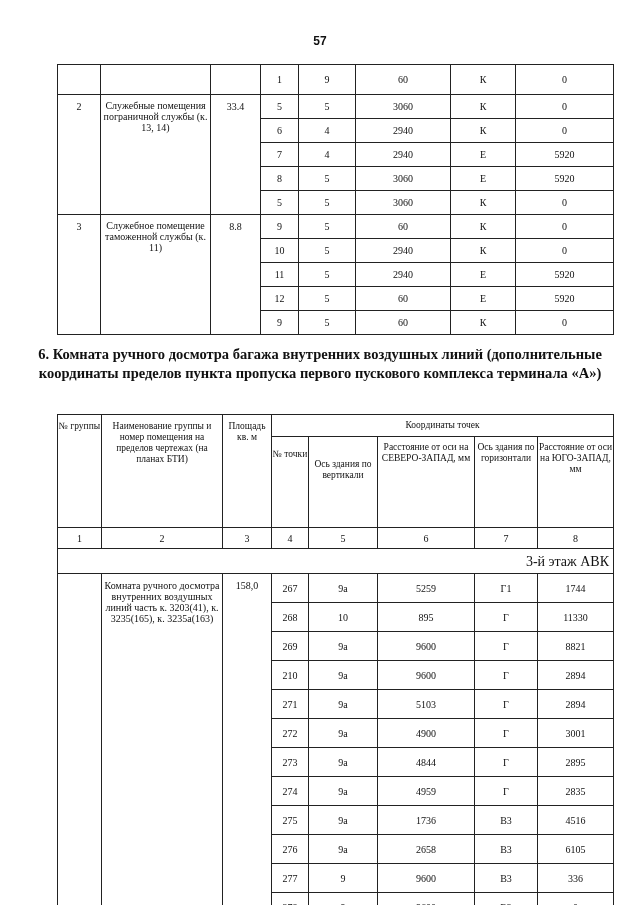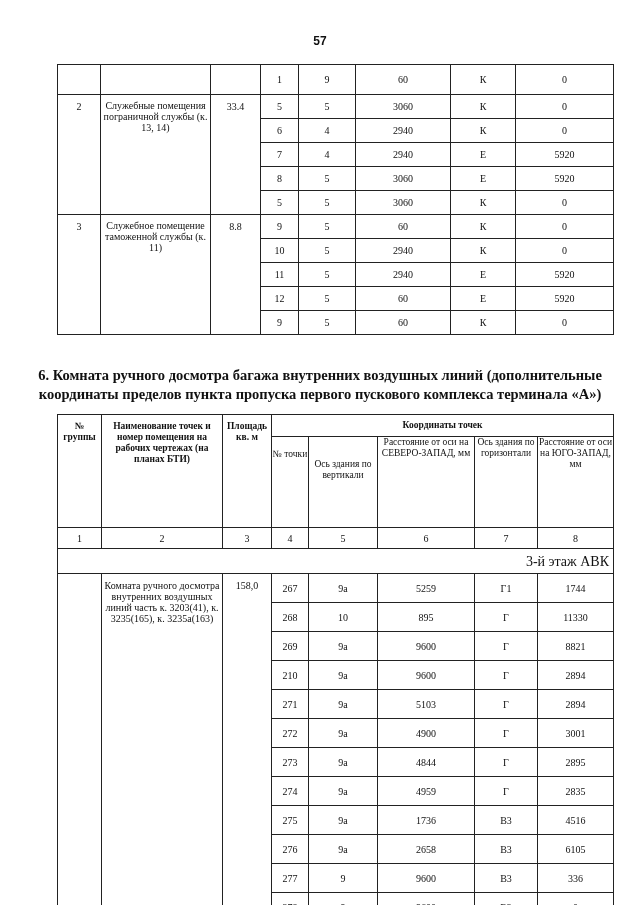--- a/index.html
+++ b/index.html
@@ -6,27 +6,27 @@
   body { width:640px; height:905px; position:relative; overflow:hidden;
          font-family:"Liberation Serif", serif; color:#111; }
   .page-num { position:absolute; top:34px; left:0; width:640px; text-align:center;
               font-family:"Liberation Sans", sans-serif; font-weight:bold; font-size:12px; }
   table { border-collapse:collapse; position:absolute; table-layout:fixed; }
   td { border:1px solid #222; text-align:center; font-size:10px; padding:0; vertical-align:middle; }
   #t1 { left:57px; top:64px; width:556px; }
   #t1 td { height:23px; }
   #t1 td.name { vertical-align:top; padding-top:5px; line-height:11px; }
   #t1 td.grp, #t1 td.area { vertical-align:top; padding-top:6px; }
-  .heading { position:absolute; top:366px; left:0; width:640px; text-align:center;
+  .heading { position:absolute; top:345px; left:0; width:640px; text-align:center;
              font-weight:bold; font-size:14.5px; line-height:19px; }
   #t2 { left:57px; top:414px; width:556px; }
   #t2 td { font-size:9.5px; line-height:11px; }
   #t2 td.hdr { vertical-align:top; padding-top:6px; }
-  #t2 tr.toprow td { height:21px;font-weight:bold; }
-  #t2 tr.subhdr td { height:68px; vertical-align:top; }
+  #t2 tr.toprow td { height:21px; }
+  #t2 tr.subhdr td { height:68px; vertical-align:top; padding-top:5px; }
   #t2 tr.nums td { height:20px; font-size:10px; }
   #t2 tr.floor td { height:24px; text-align:right; padding-right:4px; font-size:14px; }
   #t2 tr.data td { height:28px; font-size:10px; }
   #t2 td.name { vertical-align:top; padding-top:6px; line-height:11px; }
   #t2 td.area { vertical-align:top; padding-top:6px; }
 </style>
 </head>
 <body>
 
 <div class="page-num">57</div>
@@ -141,21 +141,21 @@
       <col style="width:49px">
     <col style="width:37px">
       <col style="width:69px">
       <col style="width:97px">
     <col style="width:63px">
       <col style="width:76px">
   </colgroup>
   <tbody>
     <tr class="toprow">
       <td rowspan="2" class="hdr">№ группы</td>
-      <td rowspan="2" class="hdr">Наименование точек и номер помещения на рабочих чертежах (на планах БТИ)</td>
+      <td rowspan="2" class="hdr">Наименование группы и номер помещения на пределов чертежах (на планах БТИ)</td>
       <td rowspan="2" class="hdr">Площадь кв. м</td>
       <td colspan="5">Координаты точек</td>
     </tr>
     <tr class="subhdr">
       <td style="padding-top:12px">№ точки</td>
       <td style="padding-top:22px">Ось здания по вертикали</td>
       <td>Расстояние от оси на СЕВЕРО-ЗАПАД, мм</td>
       <td>Ось здания по горизонтали</td>
       <td>Расстояние от оси на ЮГО-ЗАПАД, мм</td>
     </tr>

